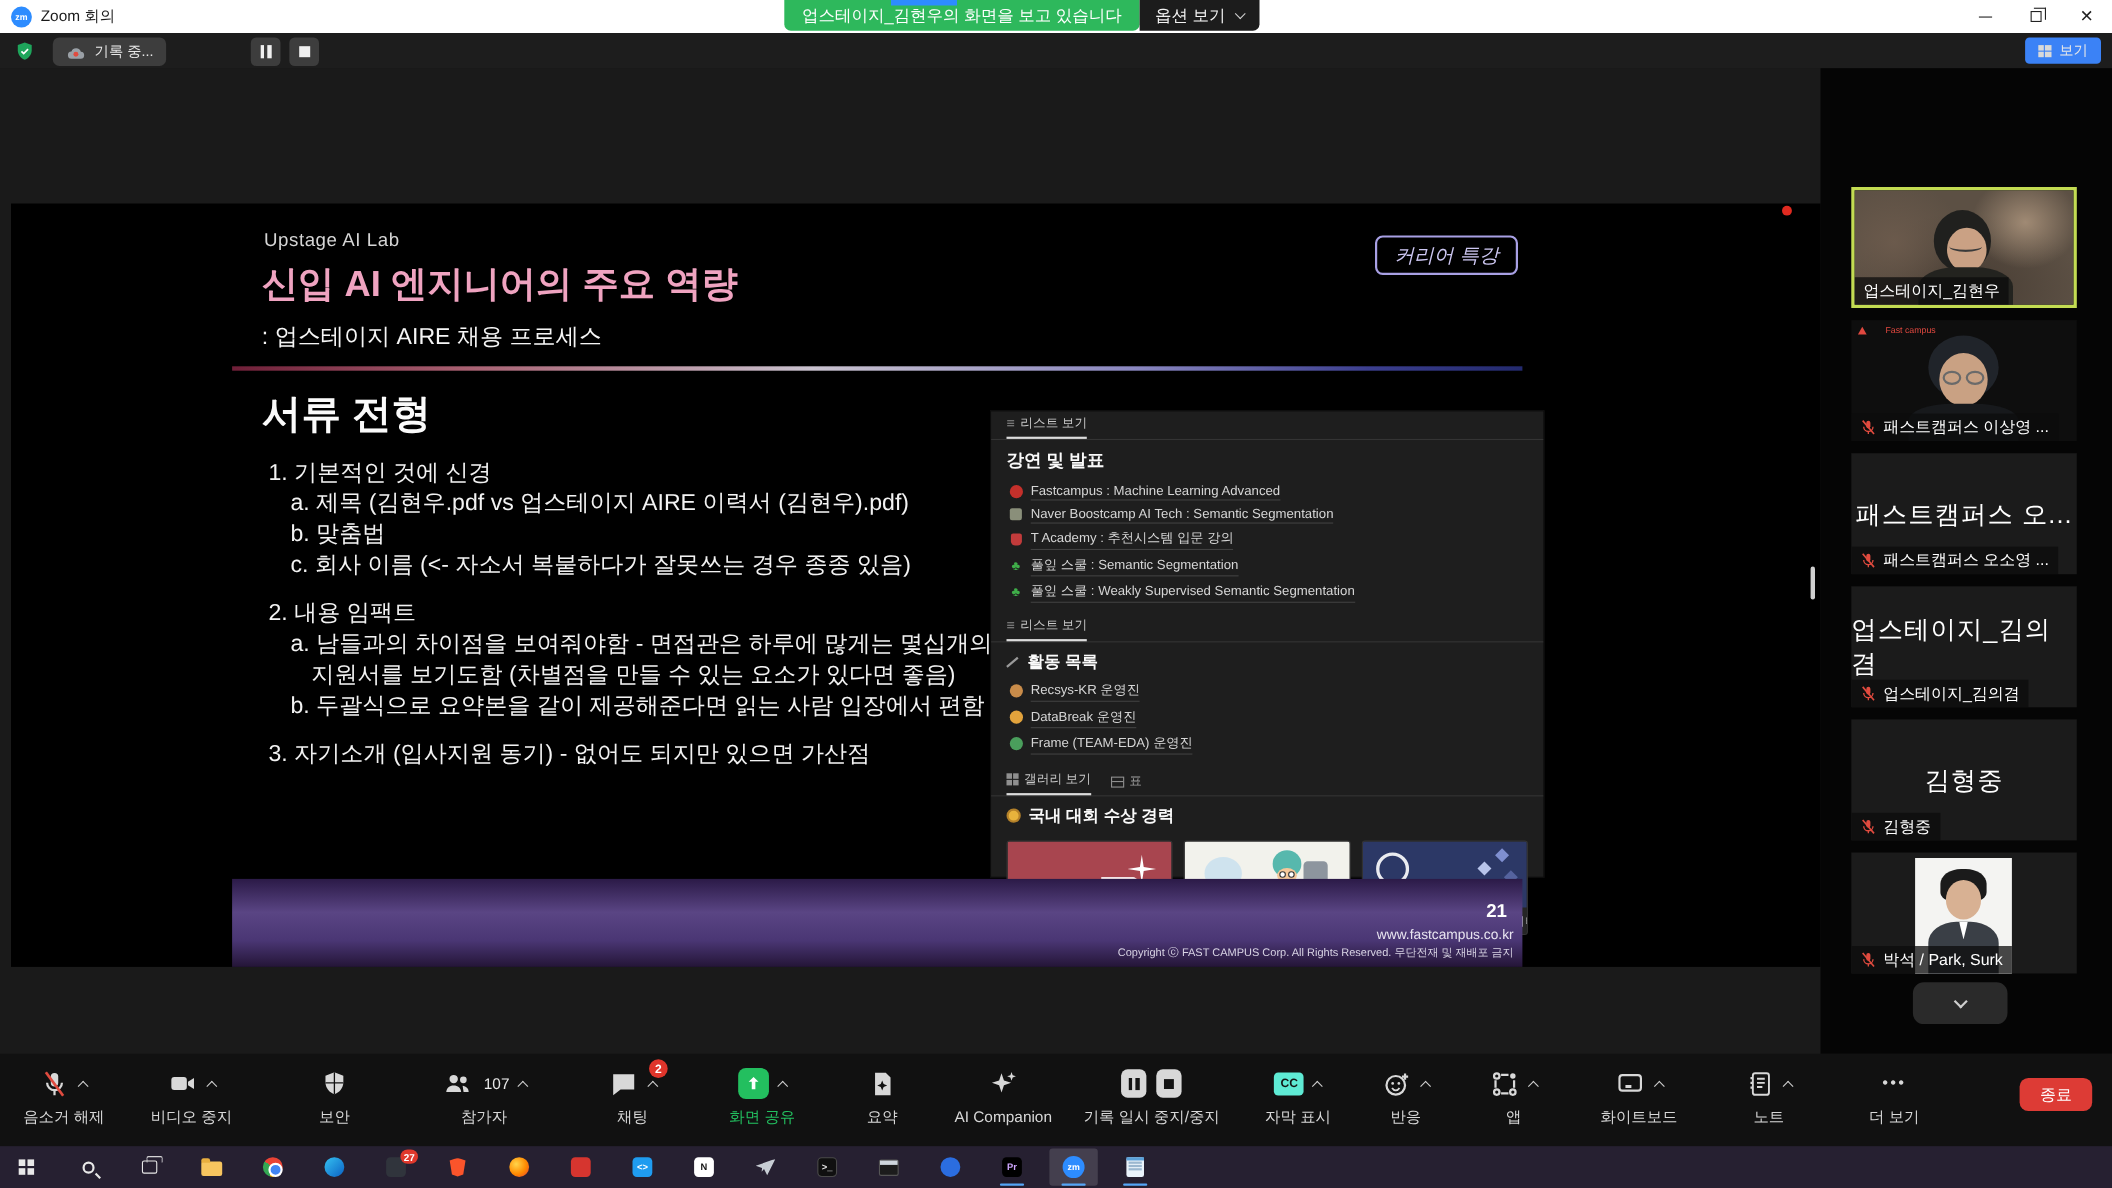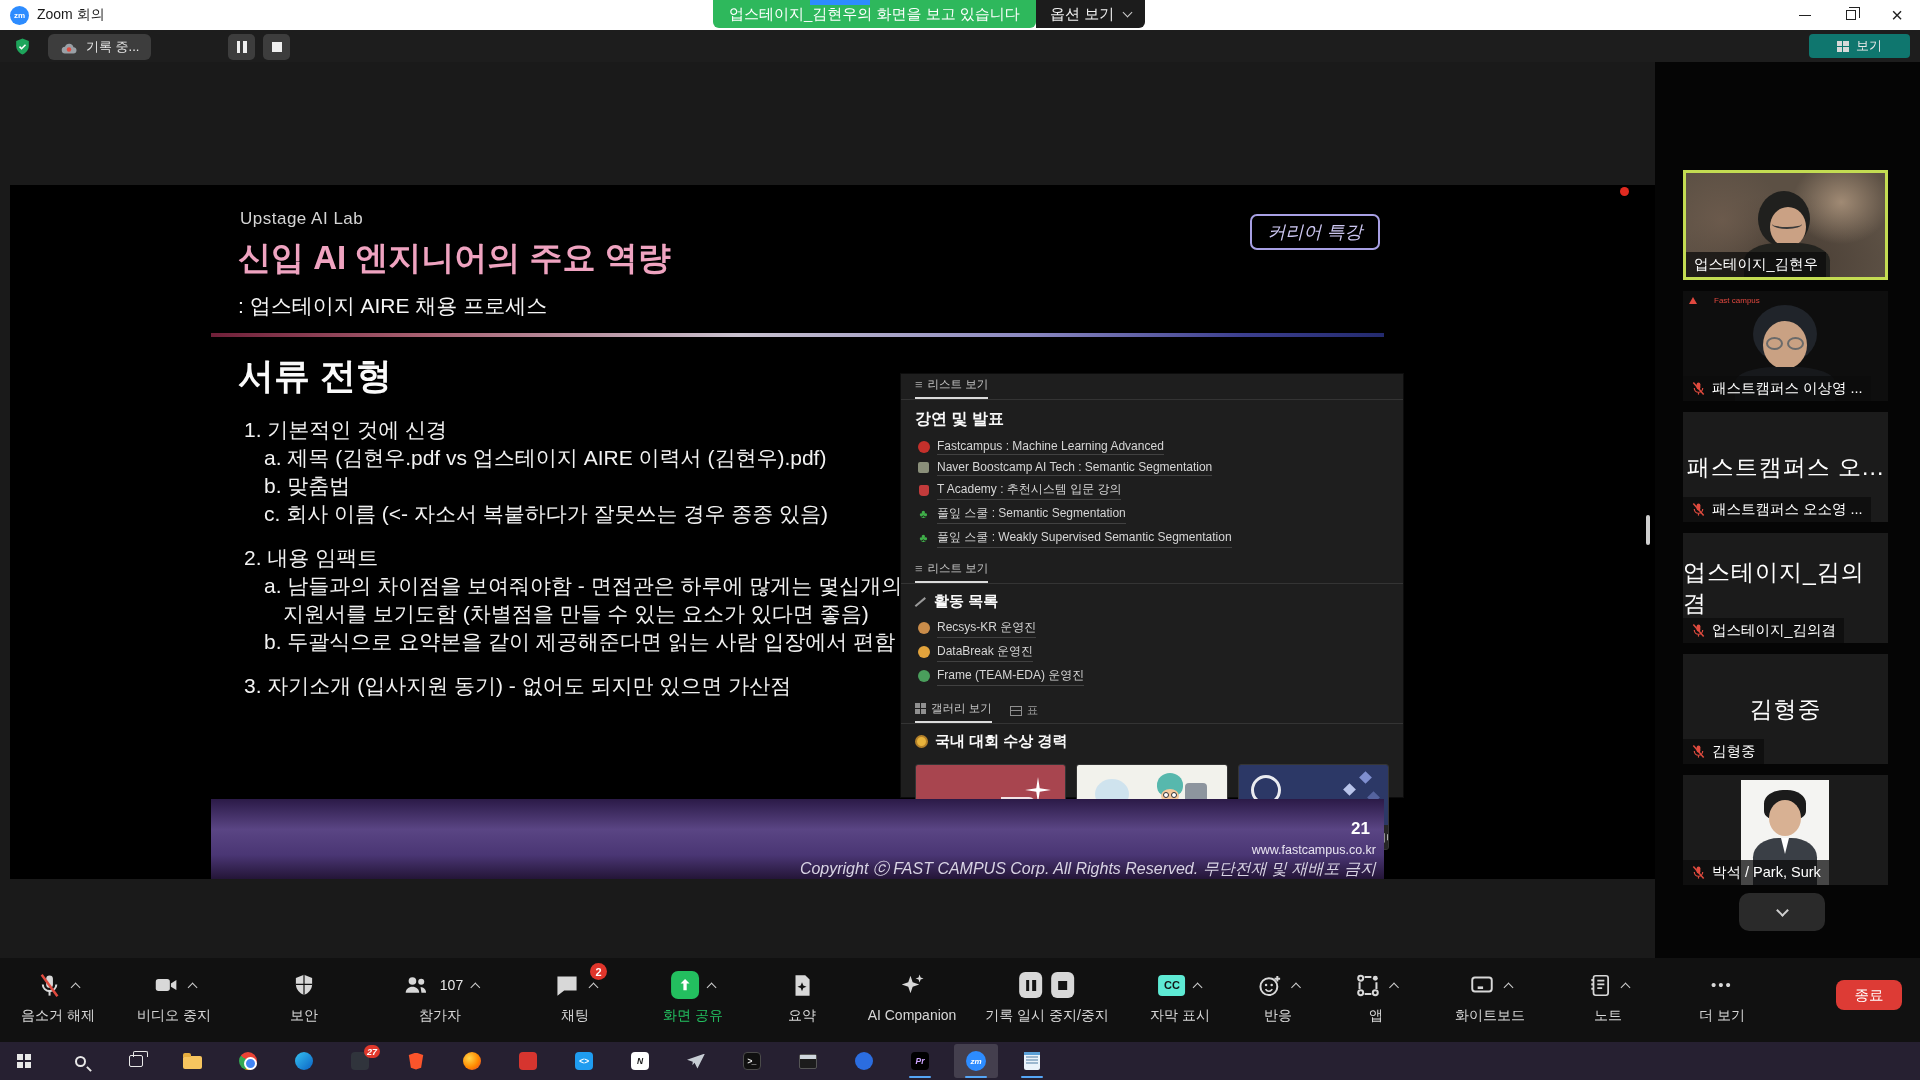--- a/index.html
+++ b/index.html
@@ -30,21 +30,21 @@
   .banner-blue-tab { position:absolute; left:810px; top:0; width:60px; height:5px; background:#2d8cff; z-index:32; }
 
   
   .strip { position:absolute; left:0; top:30px; width:1920px; height:32px; background:#1d1d1d; }
   .rec-pill { position:absolute; left:48px; top:34px; height:26px; background:#3d3d3d; border-radius:6px; display:flex; align-items:center; gap:8px; padding:0 12px; }
   .rec-text { font-size:13px; color:#e8e8e8; }
   .sq-btn { position:absolute; top:34px; width:27px; height:26px; background:#3d3d3d; border-radius:5px; display:flex; align-items:center; justify-content:center; }
   .pause-bars { display:flex; gap:3px; }
   .pause-bars i { width:3.5px; height:12px; background:#f0f0f0; display:block; }
   .stop-sq { width:10px; height:10px; background:#f0f0f0; }
-  .view-btn { position:absolute; right:10px; top:34px; height:24px; background:#0f766e; border-radius:4px; color:#e8e8e8; font-size:13px; display:flex; align-items:center; gap:6px; padding:0 28px; }
+  .view-btn { position:absolute; right:10px; top:34px; height:24px; background:#3b82f6; border-radius:4px; color:#e8e8e8; font-size:13px; display:flex; align-items:center; gap:6px; padding:0 12px; }
   .grid-ico { width:13px; height:11px; display:grid; grid-template-columns:5px 6px; grid-template-rows:5px 5px; gap:1px; }
   .grid-ico i { background:#d9d9d9; display:block; }
 
   
   .stage { position:absolute; left:10px; top:185px; width:1645px; height:694px; background:#000; }
   .sidebar-col { position:absolute; left:1655px; top:62px; width:265px; height:896px; background:#050505; }
 
   
   .sl-eyebrow { position:absolute; left:240px; top:209px; font-size:17px; color:#d5d5d5; letter-spacing:0.5px; }
   .sl-title { position:absolute; left:238px; top:236px; font-size:33px; font-weight:bold; color:#efa3c0; }
@@ -54,21 +54,21 @@
   .sl-badge { position:absolute; left:1250px; top:214px; width:130px; height:36px; border:2px solid #a8a0e4; border-radius:7px; color:#cdc7f2; font-size:18px; display:flex; align-items:center; justify-content:center;font-style:italic; }
   .sl-section { position:absolute; left:238px; top:352px; font-size:36px; font-weight:bold; color:#fafafa; }
   .bullets { position:absolute; left:244px; top:416px; font-size:21px; line-height:28px; color:#f2f2f2; width:690px; }
   .bullets .i1 { margin-left:20px; }
   .bullets .i2 { margin-left:39px; }
   .bullets .gap { margin-top:16px; }
   .sl-footer { position:absolute; left:211px; top:799px; width:1173px; height:80px;
     background:linear-gradient(180deg,#2b1a47 0%,#5a4584 38%,#4a3674 70%,#241537 100%); }
   .sl-page { position:absolute; right:14px; top:20px; font-size:17px; font-weight:bold; color:#fff; }
   .sl-url { position:absolute; right:8px; top:44px; font-size:12.5px; color:#e8e4f0; }
-  .sl-copy { position:absolute; right:8px; top:60px; font-size:16px; color:#d9d4e4;font-style:italic; }
+  .sl-copy { position:absolute; right:8px; top:60px; font-size:10px; color:#d9d4e4; }
   .rec-dot { position:absolute; left:1620px; top:187px; width:9px; height:9px; border-radius:50%; background:#e02a20; }
   .scroll-mark { position:absolute; left:1646px; top:515px; width:4px; height:30px; background:#cfcfcf; border-radius:2px; }
 
   
   .notion { position:absolute; left:900px; top:373px; width:504px; height:425px; background:#1e1e1e; border:1px solid #0c0c0c; font-size:12px; color:#d6d6d6; }
   .n-tabs { display:flex; align-items:flex-end; gap:18px; padding:8px 0 0 14px; height:26px; color:#9f9f9f; font-size:11.5px; border-bottom:1px solid #343434; }
   .n-tab { display:flex; align-items:center; gap:5px; padding-bottom:5px; }
   .n-tab.active { border-bottom:2px solid #dcdcdc; color:#c9c9c9; }
   .n-h1 { font-size:16px; font-weight:bold; color:#fafafa; padding:9px 0 6px 14px; display:flex; align-items:center; gap:7px; }
   .n-h2 { font-size:15px; font-weight:bold; color:#fafafa; padding:8px 0 5px 14px; display:flex; align-items:center; gap:7px; }
@@ -126,21 +126,21 @@
   .badge { position:absolute; top:-7px; right:-10px; min-width:17px; height:17px; background:#e0352b; border-radius:9px; color:#fff; font-size:11px; font-weight:bold; display:flex; align-items:center; justify-content:center; padding:0 4px; }
   .cc-box { width:27px; height:21px; background:#5eead4; border-radius:4px; color:#141414; font-weight:bold; font-size:11px; display:flex; align-items:center; justify-content:center; }
   .rec-ctl { width:23px; height:26px; background:#d8d8d8; border-radius:6px; display:flex; align-items:center; justify-content:center; gap:3px; }
   .rec-ctl i.bar { width:3.5px; height:11px; background:#141414; display:block; }
   .rec-ctl i.sq { width:9px; height:9px; background:#141414; display:block; }
   .dots { font-size:15px; letter-spacing:2px; color:#d8d8d8; line-height:26px; }
   .leave-btn { position:absolute; left:1836px; top:22px; width:66px; height:30px; background:#dd3b35; border-radius:8px; color:#fff; font-size:14.5px; display:flex; align-items:center; justify-content:center; }
   .count { font-size:14px; color:#e8e8e8; }
 
   
-  .taskbar { position:absolute; left:0; top:1042px; width:1920px; height:38px; background:#262031; display:block;font-style:italic; }
+  .taskbar { position:absolute; left:0; top:1042px; width:1920px; height:38px; background:#262031; display:block; }
   .slot { position:absolute; top:2px; width:44px; height:34px; transform:translateX(-50%); display:flex; align-items:center; justify-content:center; }
   .slot.active-app { background:rgba(255,255,255,.14); border-radius:3px; }
   .runline { position:absolute; bottom:0; left:50%; transform:translateX(-50%); width:22px; height:2.5px; background:#55a6f7; border-radius:2px; }
   .win-grid2 { width:15px; height:15px; display:grid; grid-template-columns:6.5px 6.5px; grid-template-rows:6.5px 6.5px; gap:1.5px; }
   .win-grid2 i { background:#e8e8e8; }
   .srch { width:11px; height:11px; border:2px solid #e8e8e8; border-radius:50%; position:relative; }
   .srch:after { content:""; position:absolute; left:9px; top:10px; width:6px; height:2px; background:#e8e8e8; transform:rotate(45deg); }
   .tview { width:14px; height:12px; border:1.7px solid #e8e8e8; border-radius:2px; position:relative; background:transparent; }
   .tview:before { content:""; position:absolute; left:3px; top:-5px; width:13px; height:5px; border:1.7px solid #e8e8e8; border-bottom:none; border-radius:2px 2px 0 0; }
   .folder { width:19px; height:13px; background:#f7c55f; border-radius:2px; position:relative; margin-top:3px; }

